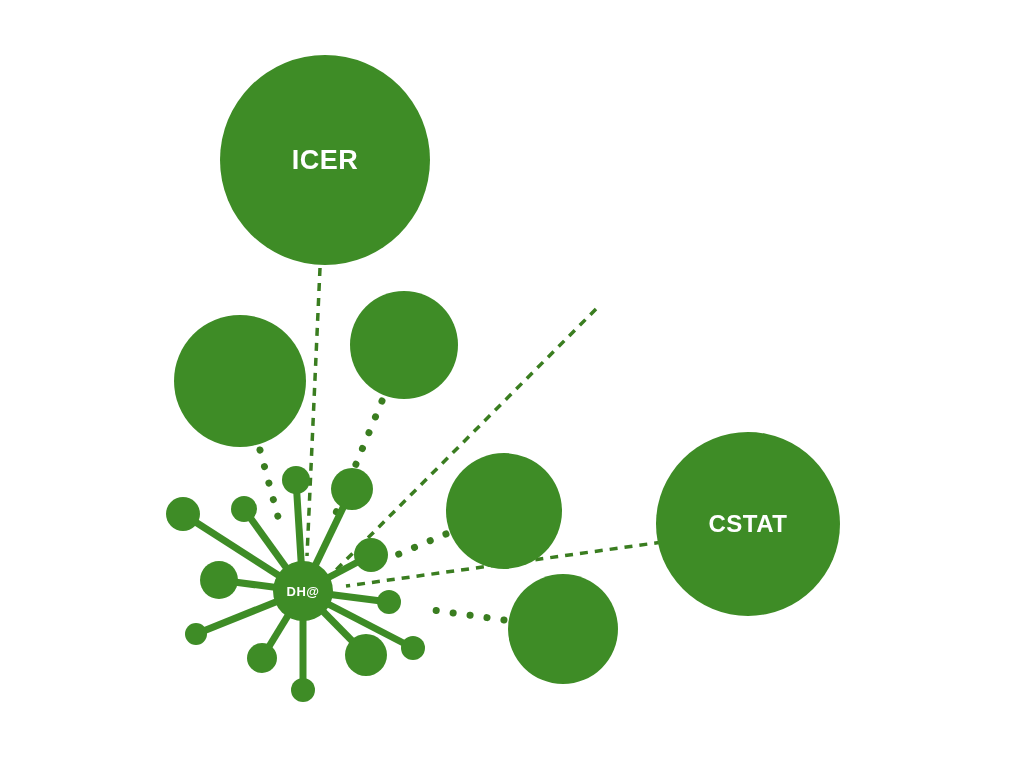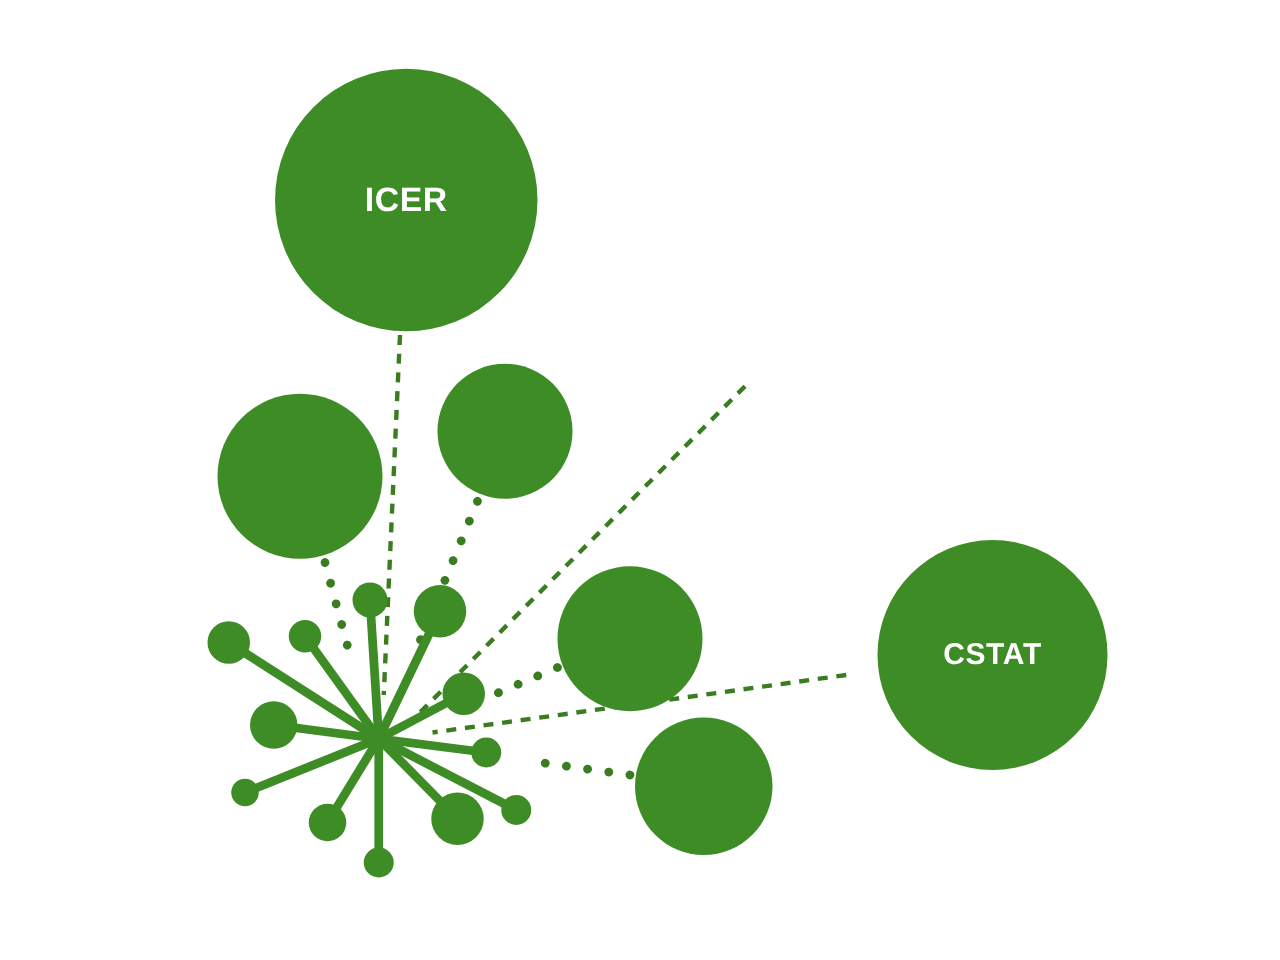--- a/index.html
+++ b/index.html
@@ -107,26 +107,29 @@
       <circle class="satellite" cx="196" cy="634" r="11"></circle>
       <circle class="satellite" cx="219" cy="580" r="19"></circle>
     </g>
   </svg>
 
   <div class="node" style="left:220px; top:55px; width:210px; height:210px; font-size:27px;">
     <span class="node-label">ICER</span>
   </div>
 
 
-  <div class="node" style="left:702px; top:432px; width:184px; height:184px; font-size:24px;">
+  <div class="node" style="left:656px; top:432px; width:184px; height:184px; font-size:24px;">
     <span class="node-label">CSTAT</span>
   </div>
 
   <div class="node" style="left:174px; top:315px; width:132px; height:132px;"></div>
 
   <div class="node" style="left:350px; top:291px; width:108px; height:108px;"></div>
 
   <div class="node" style="left:446px; top:453px; width:116px; height:116px;"></div>
 
   <div class="node" style="left:508px; top:574px; width:110px; height:110px;"></div>
 
+  <div class="node hub" style="left:273px; top:561px; width:60px; height:60px; font-size:13px;">
+    <span class="node-label">DH@</span>
+  </div>
 
 </div>
 
 </body></html>

